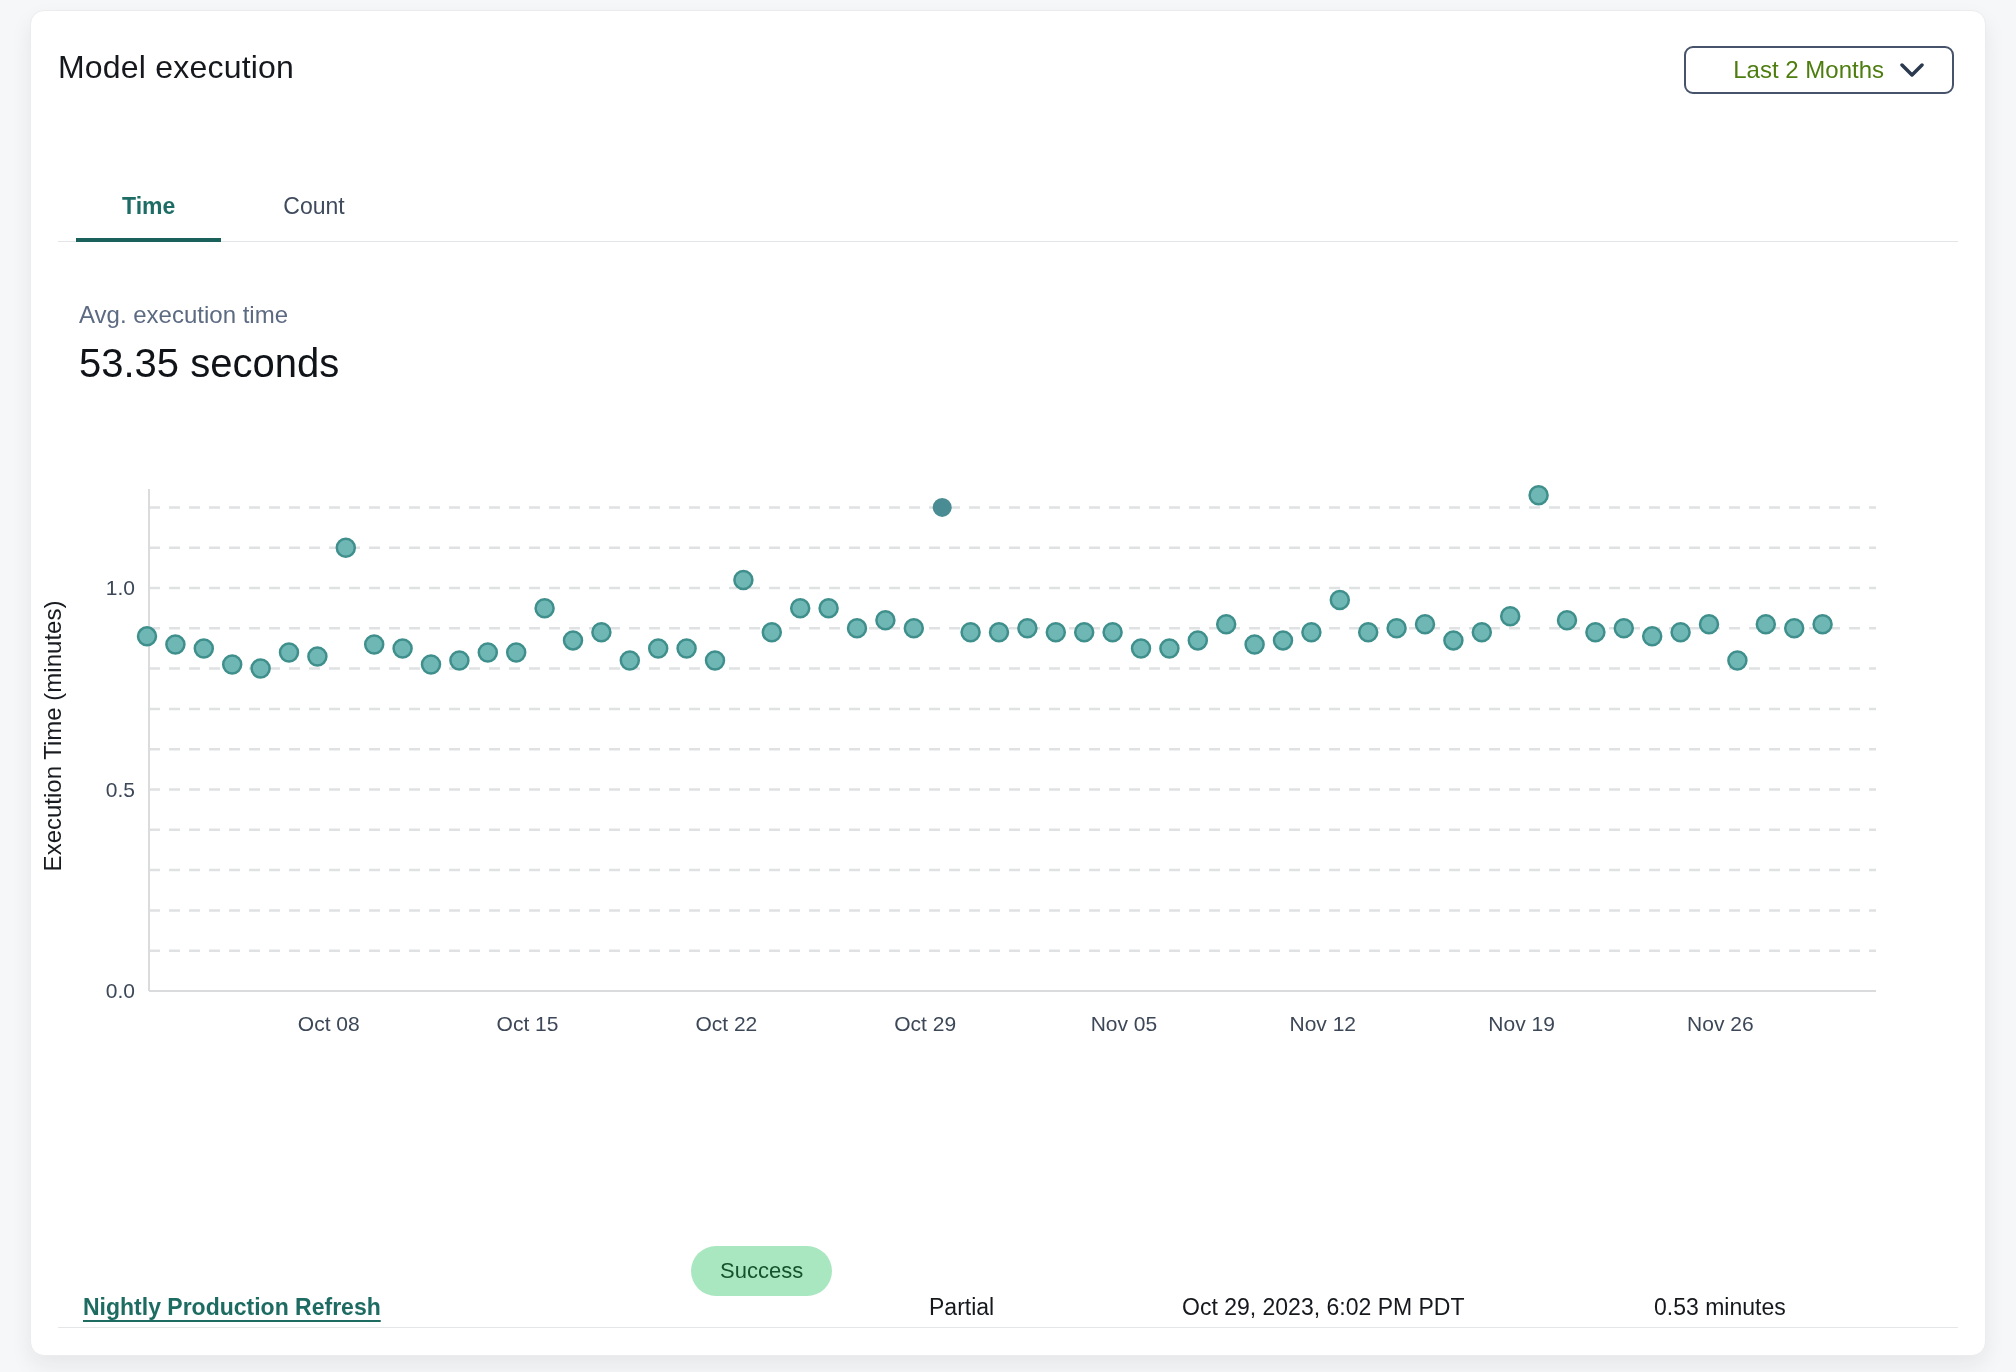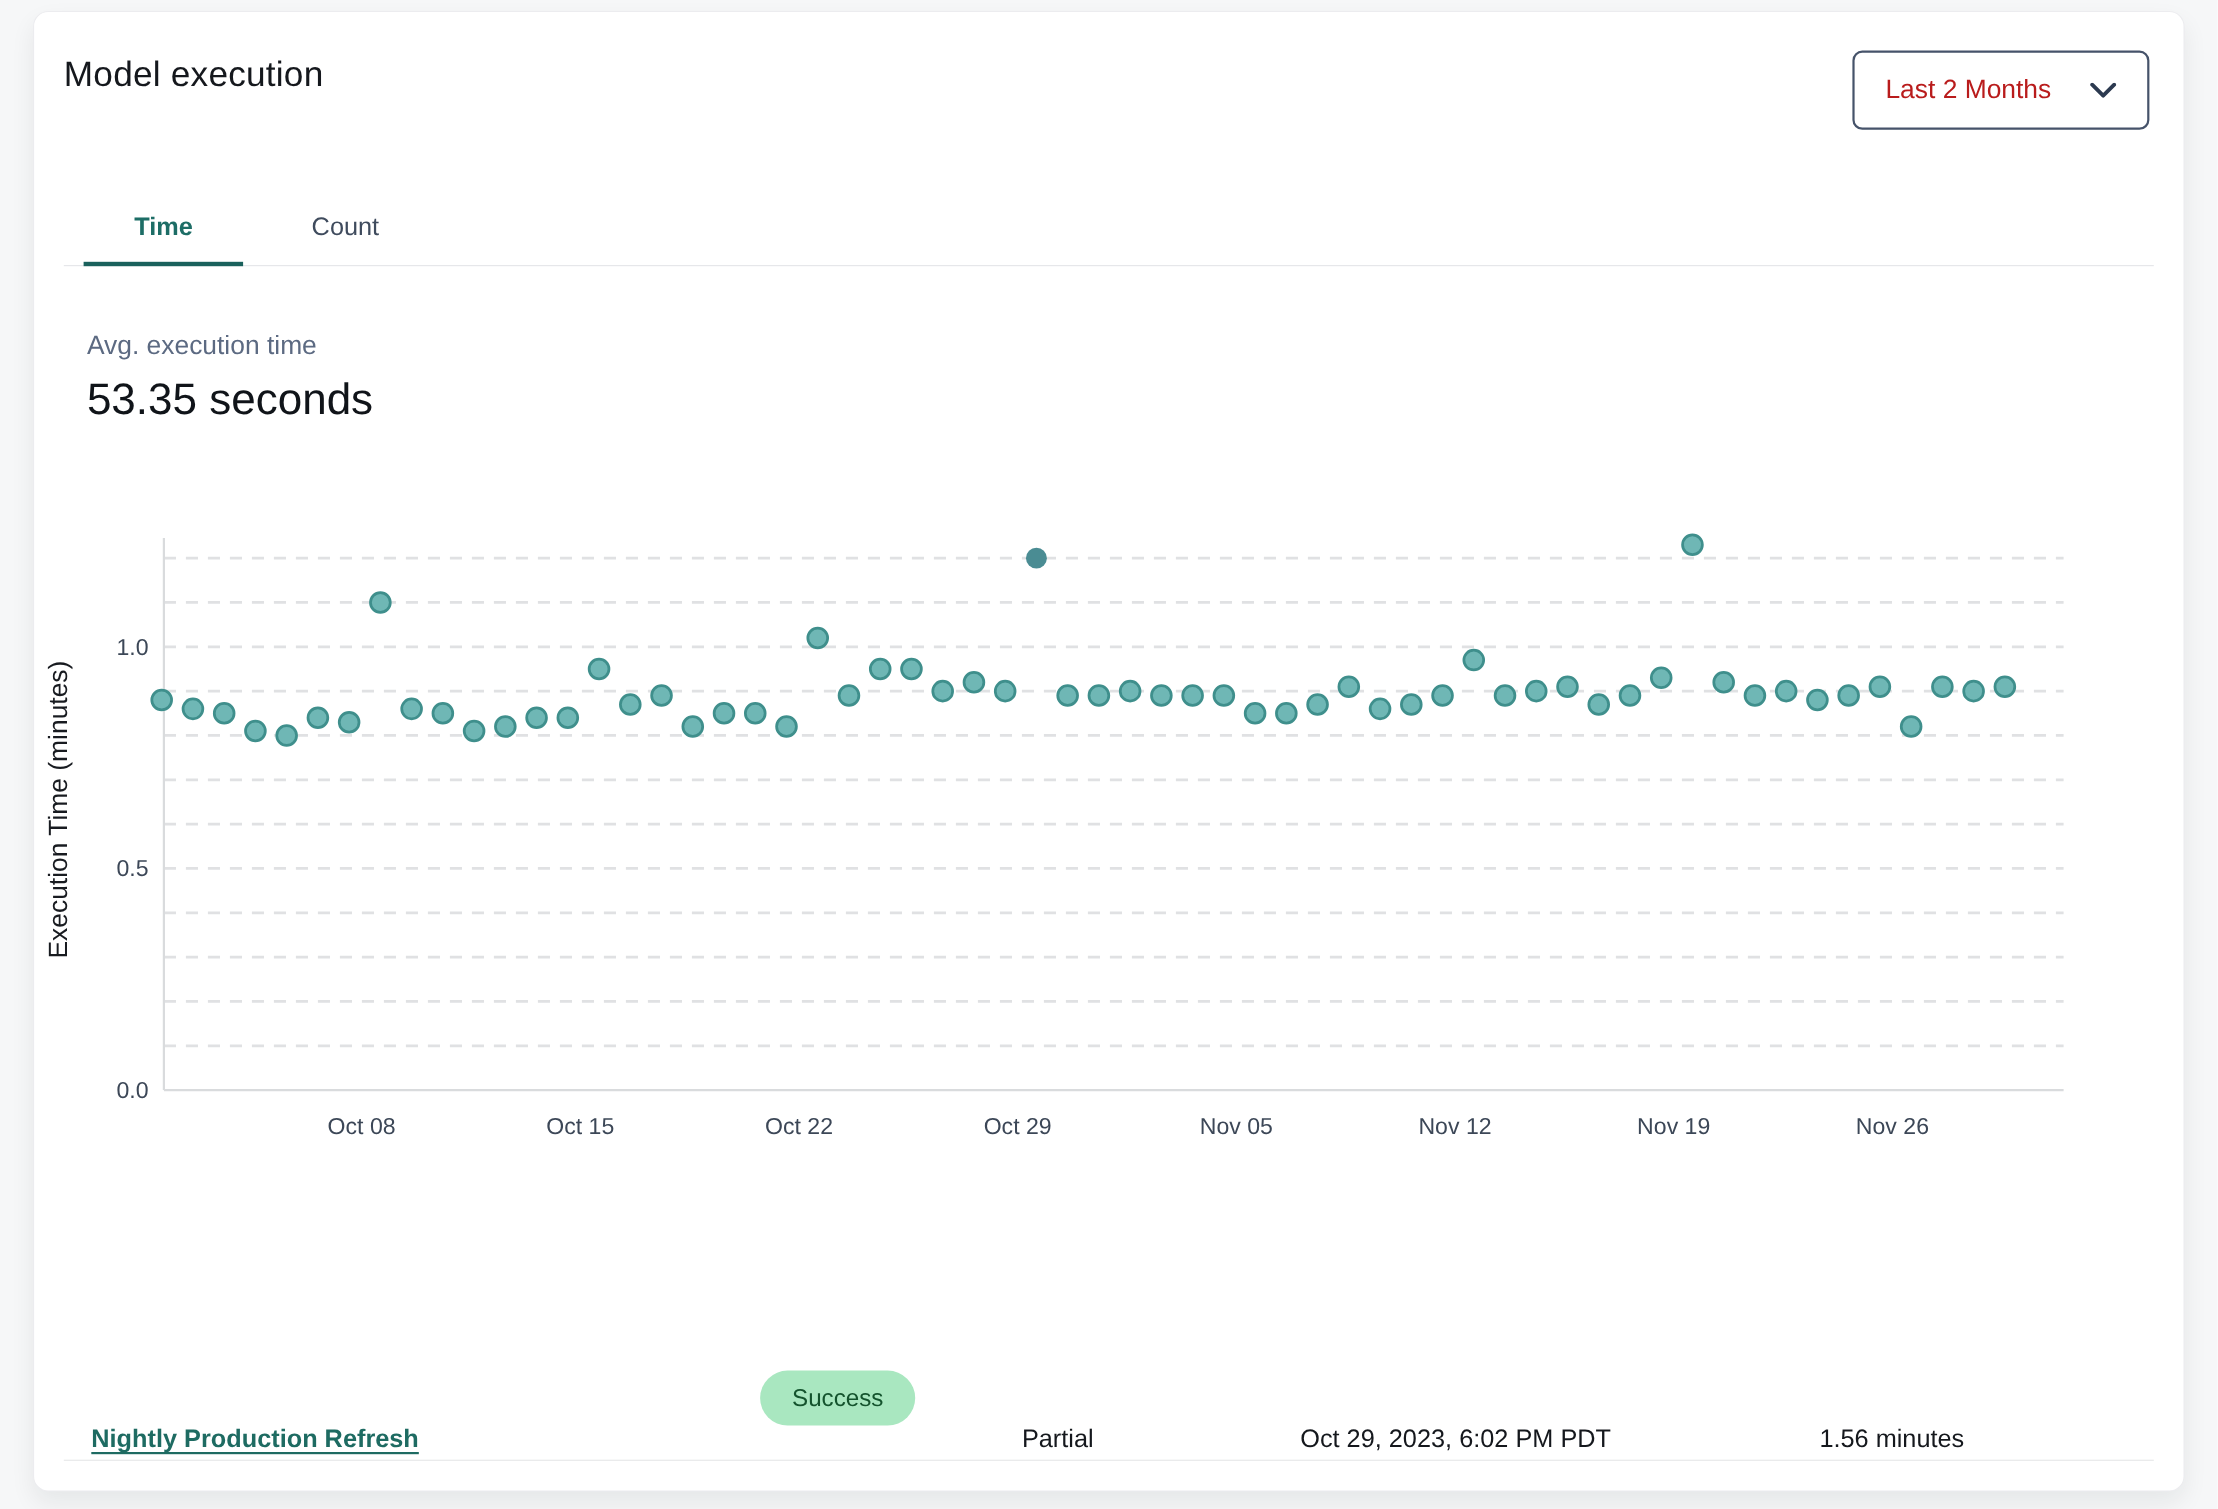--- a/index.html
+++ b/index.html
@@ -19,26 +19,26 @@
     border-radius: 14px;
     box-shadow: 0 10px 22px rgba(20,24,31,0.07);
   }
   .page-title {
     position: absolute; left: 27px; top: 38px;
     font-size: 32px; font-weight: 500; color: #15181d;
     letter-spacing: 0.2px;
   }
   .range-select {
     position: absolute; top: 35px; right: 31px;
-    height: 72px; min-width: 270px;
-    display: flex; align-items: center; justify-content: space-between; gap: 16px;
+    height: 48px; min-width: 270px;
+    display: flex; align-items: center; justify-content: flex-end; gap: 16px;
     padding: 0 28px;
     background: #ffffff;
     border: 2px solid #46536a; border-radius: 9px;
-    font-family: inherit; font-size: 24px; color: #b91c1c;
+    font-family: inherit; font-size: 24px; color: #4d7c0f;
     cursor: pointer;
   }
   .tabs-row {
     position: absolute; top: 160px; left: 27px; right: 27px; height: 71px;
     border-bottom: 1px solid #e4e5e8;
     display: flex;
   }
   .tab {
     position: relative; height: 100%;
     display: flex; align-items: center;
@@ -212,16 +212,16 @@
         <circle cx="1791.6" cy="183.26999999999998" r="9" fill="#6fb7b5" stroke="#3f8f8c" stroke-width="2.5"></circle>
       </svg>
   </div>
 
 
   <div class="table-row">
     <span class="cell job-link" style="left:25px">Nightly Production Refresh</span>
     <span class="status-badge">Success</span>
     <span class="cell" style="left:871px">Partial</span>
     <span class="cell" style="left:1124px">Oct 29, 2023, 6:02 PM PDT</span>
-    <span class="cell" style="left:1596px">1.56 minutes</span>
+    <span class="cell" style="left:1596px">0.53 minutes</span>
   </div>
 
 </div>
 
 </body></html>

